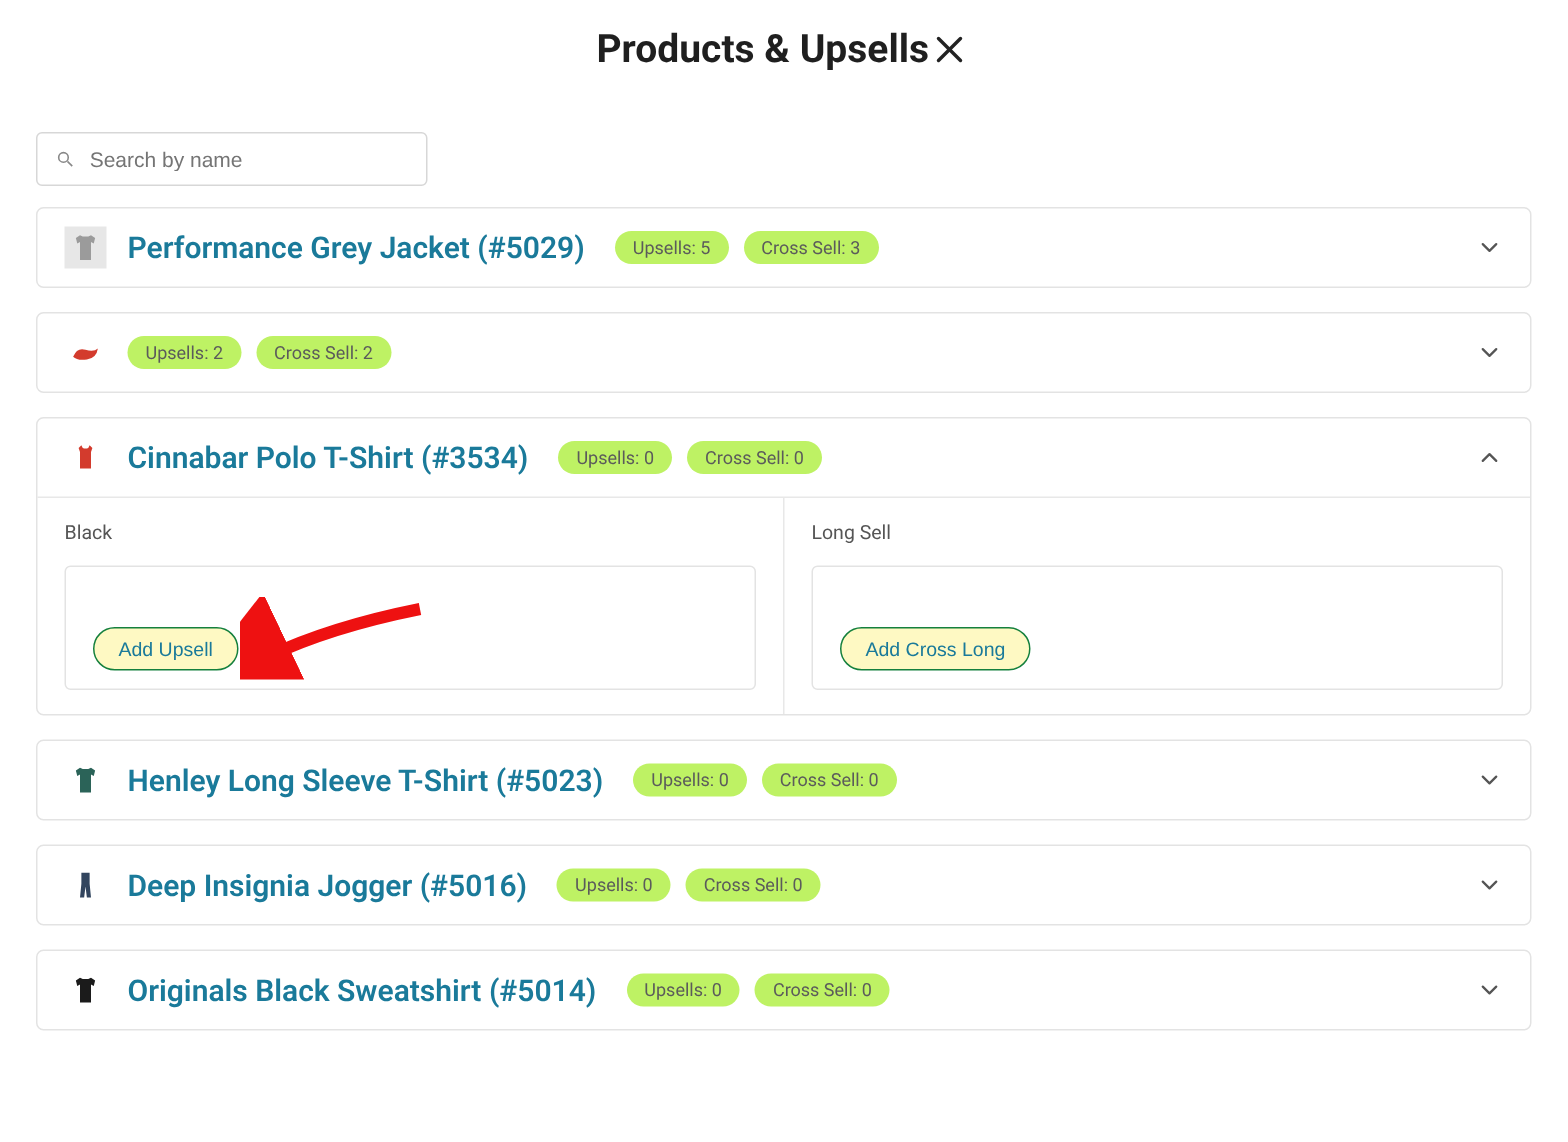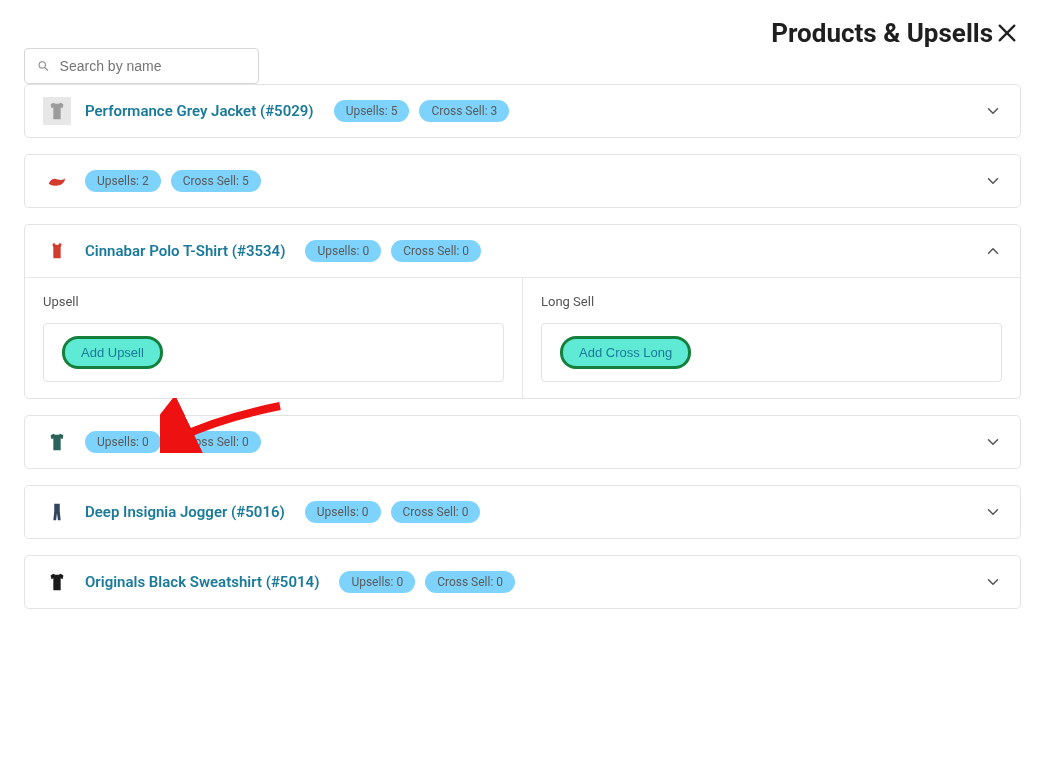--- a/index.html
+++ b/index.html
@@ -8,40 +8,42 @@
     font-family: -apple-system, BlinkMacSystemFont, "Segoe UI", Roboto, Helvetica, Arial, sans-serif;
     background: #fff;
     color: #1f1f1f;
   }
   .page {
     width: 1045px;
     padding: 18px 24px 24px 24px;
   }
   .header {
     display: flex;
-    justify-content: flex-end;
+    justify-content: center;
     align-items: center;
+    margin-bottom: 40px;
   }
   .title {
     font-size: 26px;
     font-weight: 700;
   }
   .close-btn {
     width: 28px; height: 28px;
     display: flex; align-items: center; justify-content: center;
     cursor: pointer;
   }
   .close-btn svg { width: 22px; height: 22px; stroke: #222; }
   .search {
     display: inline-flex;
     align-items: center;
     border: 1px solid #d7d7d7;
     border-radius: 4px;
     padding: 8px 12px;
-    width: 235px;
+    width: 261px;
+    margin-bottom: 14px;
   }
   .search svg { width: 14px; height: 14px; stroke: #888; margin-right: 8px; }
   .search input {
     border: none;
     outline: none;
     font-size: 14px;
     color: #555;
     width: 100%;
   }
   .card {
@@ -58,27 +60,27 @@
   .thumb {
     width: 28px; height: 28px;
     background: #f4f4f4;
     display: flex; align-items: center; justify-content: center;
     margin-right: 14px;
     flex-shrink: 0;
   }
   .thumb svg { width: 22px; height: 22px; }
   .link {
     color: #1a7a9a;
-    font-size: 15px;
+    font-size: 20px;
     font-weight: 600;
     margin-right: 20px;
     white-space: nowrap;
   }
   .badge {
-    background: #7dd3fc;
+    background: #bef264;
     color: #5b5b5b;
     font-size: 12px;
     padding: 4px 12px;
     border-radius: 12px;
     margin-right: 10px;
     white-space: nowrap;
   }
   .spacer { flex: 1; }
   .chev {
     width: 18px; height: 18px;
@@ -98,27 +100,28 @@
     font-size: 13px;
     color: #555;
     margin-bottom: 14px;
   }
   .add-box {
     border: 1px solid #e3e3e3;
     border-radius: 4px;
     padding: 12px 18px;
   }
   .pill-btn {
-    border: 3px solid #15803d;
+    border: 1px solid #15803d;
     color: #1a7a9a;
-    background: #5eead4;
+    background: #fef9c3;
     border-radius: 16px;
     padding: 6px 16px;
     font-size: 13px;
     cursor: pointer;
+    margin-top: 28px;
   }
   
   .arrow-overlay {
     position: absolute;
     pointer-events: none;
   }
 </style>
 </head>
 <body>
 
@@ -162,21 +165,21 @@
 
   
   <div class="card">
     <div class="row">
       <div class="thumb" style="background:#fff;">
         <svg viewBox="0 0 24 24">
             <path fill="#d33b2d" d="M3 15 Q6 8 12 10 Q18 12 21 9 Q20 16 13 17 Q6 18 3 15 Z"></path>
           </svg>
       </div>
       <div class="badge">Upsells: 2</div>
-      <div class="badge">Cross Sell: 5</div>
+      <div class="badge">Cross Sell: 2</div>
       <div class="spacer"></div>
       <svg class="chev" viewBox="0 0 24 24" fill="none" stroke="currentColor" stroke-width="2" stroke-linecap="round" stroke-linejoin="round">
           <polyline points="6 9 12 15 18 9"></polyline>
         </svg>
     </div>
   </div>
 
   
   <div class="card">
     <div class="row">
@@ -188,21 +191,21 @@
       <div class="link">Cinnabar Polo T-Shirt (#3534)</div>
       <div class="badge">Upsells: 0</div>
       <div class="badge">Cross Sell: 0</div>
       <div class="spacer"></div>
       <svg class="chev" viewBox="0 0 24 24" fill="none" stroke="currentColor" stroke-width="2" stroke-linecap="round" stroke-linejoin="round">
           <polyline points="6 15 12 9 18 15"></polyline>
         </svg>
     </div>
     <div class="expanded-body">
       <div class="half">
-        <div class="sec-label">Upsell</div>
+        <div class="sec-label">Black</div>
         <div class="add-box">
           <button class="pill-btn">Add Upsell</button>
         </div>
       </div>
       <div class="half">
         <div class="sec-label">Long Sell</div>
         <div class="add-box">
           <button class="pill-btn">Add Cross Long</button>
         </div>
       </div>
@@ -210,20 +213,21 @@
   </div>
 
   
   <div class="card">
     <div class="row">
       <div class="thumb" style="background:#fff;">
         <svg viewBox="0 0 24 24">
             <path fill="#2b6358" d="M8 3 L5 5 L6 9 L8 8 L8 21 L16 21 L16 8 L18 9 L19 5 L16 3 L14 4 L10 4 Z"></path>
           </svg>
       </div>
+      <div class="link">Henley Long Sleeve T-Shirt (#5023)</div>
       <div class="badge">Upsells: 0</div>
       <div class="badge">Cross Sell: 0</div>
       <div class="spacer"></div>
       <svg class="chev" viewBox="0 0 24 24" fill="none" stroke="currentColor" stroke-width="2" stroke-linecap="round" stroke-linejoin="round">
           <polyline points="6 9 12 15 18 9"></polyline>
         </svg>
     </div>
   </div>
 
   

